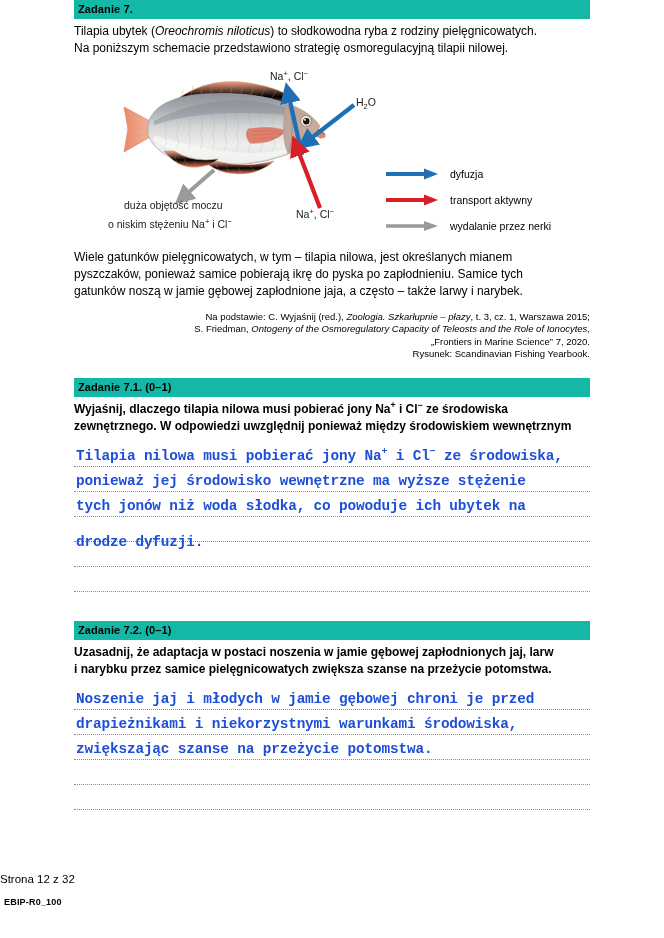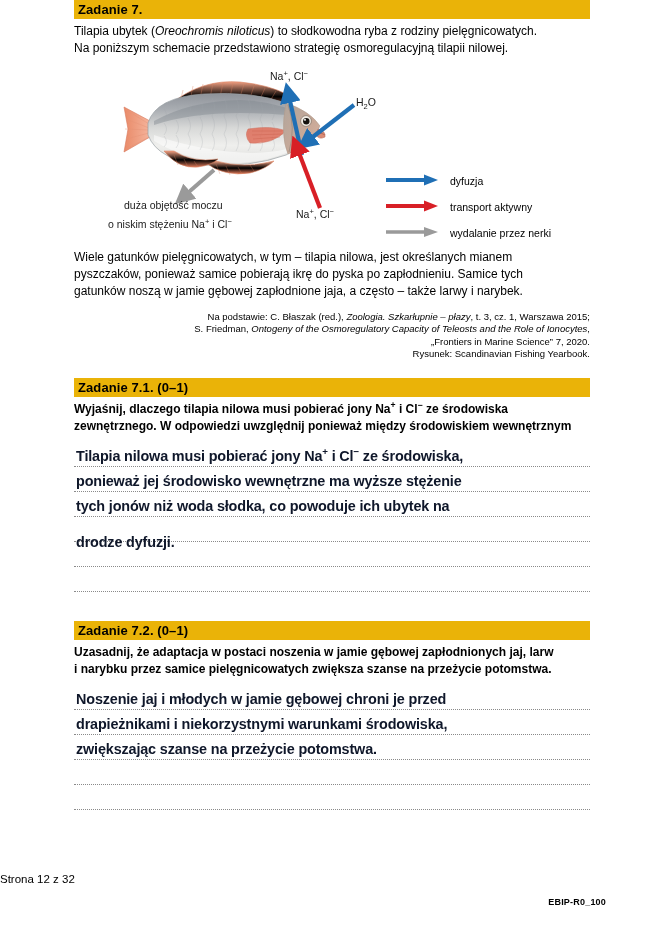--- a/index.html
+++ b/index.html
@@ -23,22 +23,22 @@
   }
   .content {
     position: absolute;
     left: 74px;
     top: 0;
     width: 516px;
   }
 
   
   .task-bar {
-    background: #eab308;
-    font-size: 13px;
+    background: #14b8a6;
+    font-size: 11px;
     font-weight: bold;
     padding: 3px 4px 3px 4px;
     line-height: 13px;
     letter-spacing: 0.1px;
   }
 
   
   .para {
     font-size: 12px;
     line-height: 17px;
@@ -89,21 +89,21 @@
     color: #1a1a1a;
   }
   .legend {
     position: absolute;
     left: 310px;
     top: 96px;
     width: 206px;
   }
   .legend-row {
     display: flex;
-    align-items: flex-end;
+    align-items: center;
     height: 26px;
   }
   .legend-arrow {
     width: 56px;
     height: 14px;
     flex: 0 0 56px;
   }
   .legend-text {
     font-size: 10.5px;
     margin-left: 10px;
@@ -118,43 +118,42 @@
   .dotline {
     position: absolute;
     left: 0;
     width: 516px;
     height: 0;
     border-bottom: 1.4px dotted #8a8a8a;
   }
   .hand {
     position: absolute;
     left: 2px;
-    font-family: Liberation Sans, sans-serif;
+    font-family: Liberation Mono, monospace;
     font-weight: bold;
     font-size: 14.4px;
-    color: #0f172a;
+    color: #1d4ed8;
     white-space: nowrap;
     letter-spacing: -0.15px;
   }
   .hand sup { font-size: 0.68em; }
 
   
   .footer-page {
     position: absolute;
     left: 0;
     top: 873px;
     width: 664px;
     font-size: 11.5px;
   }
   .footer-code {
     position: absolute;
     top: 897px;
-    left: 16px;
+    left: 4px;
     width: 590px;
-    text-align: right;
     font-size: 9px;
     font-weight: bold;
     letter-spacing: 0.2px;
   }
 </style>
 </head>
 <body>
 
 <div class="page">
 
@@ -365,21 +364,21 @@
       </div>
     </div>
 
     <div class="para">
       <span>Wiele gatunków pielęgnicowatych, w tym – tilapia nilowa, jest określanych mianem</span><br>
       <span>pyszczaków, ponieważ samice pobierają ikrę do pyska po zapłodnieniu. Samice tych</span><br>
       <span>gatunków noszą w jamie gębowej zapłodnione jaja, a często – także larwy i narybek.</span>
     </div>
 
     <div class="citation">
-      <span>Na podstawie: C. Błaszak (red.), </span><span class="italic">Zoologia. Szkarłupnie – płazy</span><span>, t. 3, cz. 1, Warszawa 2015;</span><br>
+      <span>Na podstawie: C. Wyjaśnij (red.), </span><span class="italic">Zoologia. Szkarłupnie – płazy</span><span>, t. 3, cz. 1, Warszawa 2015;</span><br>
       <span>S. Friedman, </span><span class="italic">Ontogeny of the Osmoregulatory Capacity of Teleosts and the Role of Ionocytes</span><span>,</span><br>
       <span>„Frontiers in Marine Science” 7, 2020.</span><br>
       <span>Rysunek: Scandinavian Fishing Yearbook.</span>
     </div>
 
     <div class="task-bar" style="margin-top:17px;">Zadanie 7.1. (0–1)</div>
 
     <div class="prompt">
       <span>Wyjaśnij, dlaczego tilapia nilowa musi pobierać jony Na</span><sup>+</sup><span> i Cl</span><sup>−</sup><span> ze środowiska</span><br>
       <span>zewnętrznego. W odpowiedzi uwzględnij ponieważ między środowiskiem wewnętrznym</span><br>

